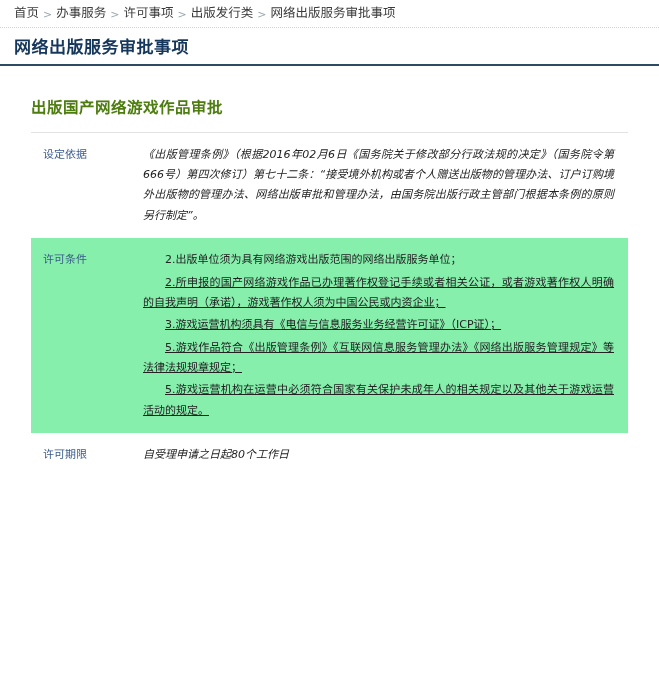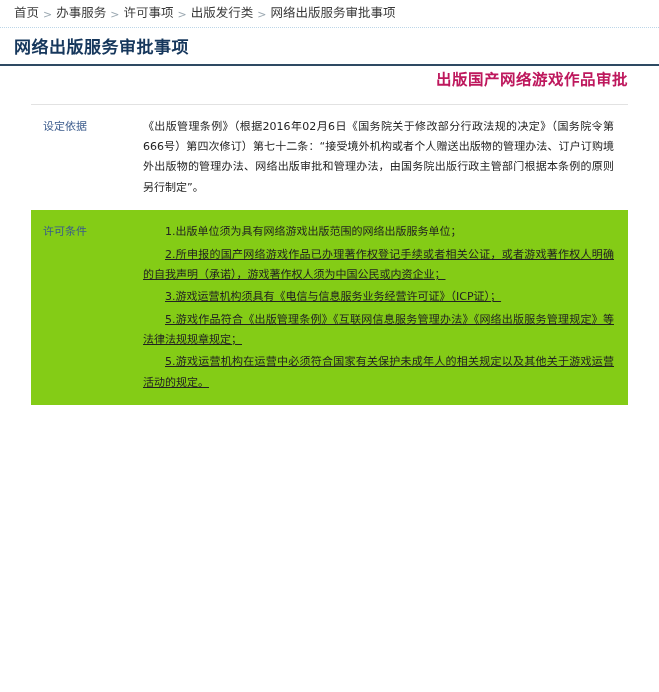--- a/index.html
+++ b/index.html
@@ -59,35 +59,35 @@
     color: #16375c;
     letter-spacing: 0.5px;
     line-height: 1.3;
   }
 
   
   .content {
     padding: 0 31px;
   }
   .doc-title {
-    text-align: right;
+    text-align: left;
     font-size: 15.5px;
     font-weight: bold;
-    color: #be185d;
-    padding: 4px 0 12px 0;
+    color: #4d7c0f;
+    padding: 32px 0 12px 0;
     letter-spacing: 0.5px;
     line-height: 1.4;
   }
   .info-table {
     width: 100%;
     border-collapse: collapse;
     border-top: 1px solid #e2e2e2;
   }
   .info-table tr.shaded {
-    background: #84cc16;
+    background: #86efac;
   }
   .info-table td {
     vertical-align: top;
     padding: 12px 0;
     font-size: 11px;
     line-height: 1.85;
     margin-top: 28px;
   }
   .cell-label {
     width: 112px;
@@ -100,20 +100,21 @@
     padding-right: 14px !important;
     color: #222222;
     text-align: justify;
   }
   .cell-value p {
     margin: 0;
     text-indent: 2em;
   }
   .cell-value p.no-indent {
     text-indent: 0;
+    font-style: italic;
   }
   .cell-value p + p {
     margin-top: 2px;
     text-decoration: underline;
   }
 </style>
 </head>
 <body>
 
 <div class="breadcrumb-bar">
@@ -140,22 +141,28 @@
     <tbody id="table-body">
         <tr>
           <td class="cell-label">设定依据</td>
           <td class="cell-value">
             <p class="no-indent">《出版管理条例》（根据2016年02月6日《国务院关于修改部分行政法规的决定》（国务院令第666号）第四次修订）第七十二条：“接受境外机构或者个人赠送出版物的管理办法、订户订购境外出版物的管理办法、网络出版审批和管理办法，由国务院出版行政主管部门根据本条例的原则另行制定”。</p>
           </td>
         </tr>
         <tr class="shaded">
           <td class="cell-label">许可条件</td>
           <td class="cell-value">
-            <p>1.出版单位须为具有网络游戏出版范围的网络出版服务单位；</p>
+            <p>2.出版单位须为具有网络游戏出版范围的网络出版服务单位；</p>
             <p>2.所申报的国产网络游戏作品已办理著作权登记手续或者相关公证，或者游戏著作权人明确的自我声明（承诺），游戏著作权人须为中国公民或内资企业；</p>
             <p>3.游戏运营机构须具有《电信与信息服务业务经营许可证》（ICP证）；</p>
             <p>5.游戏作品符合《出版管理条例》《互联网信息服务管理办法》《网络出版服务管理规定》等法律法规规章规定；</p>
             <p>5.游戏运营机构在运营中必须符合国家有关保护未成年人的相关规定以及其他关于游戏运营活动的规定。</p>
+          </td>
+        </tr>
+        <tr>
+          <td class="cell-label">许可期限</td>
+          <td class="cell-value">
+            <p class="no-indent">自受理申请之日起80个工作日</p>
           </td>
         </tr>
       </tbody>
   </table>
 </div>
 
 </body></html>

